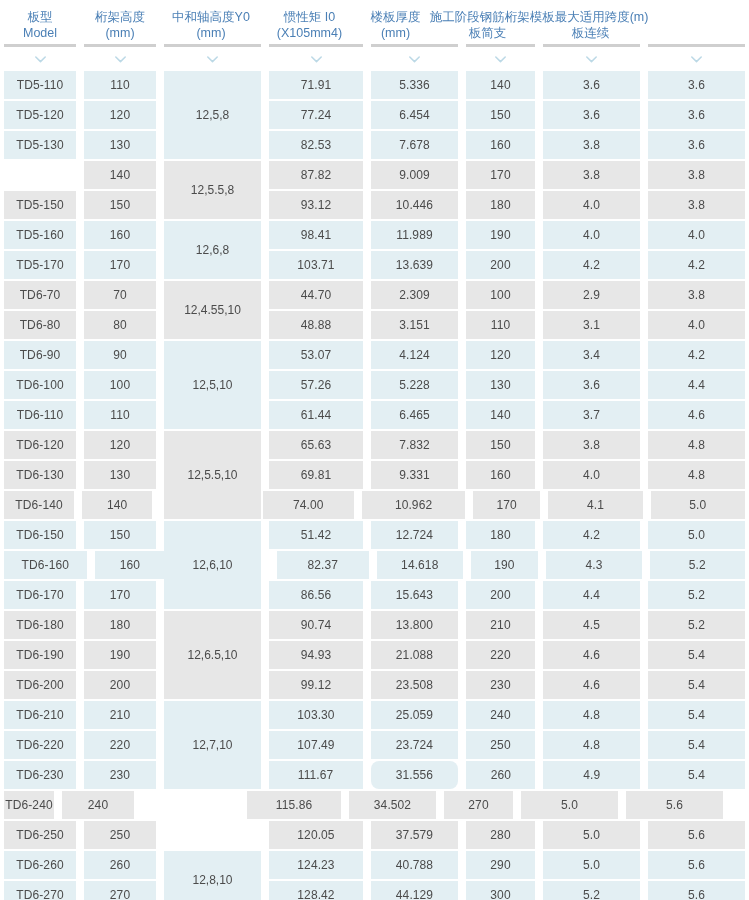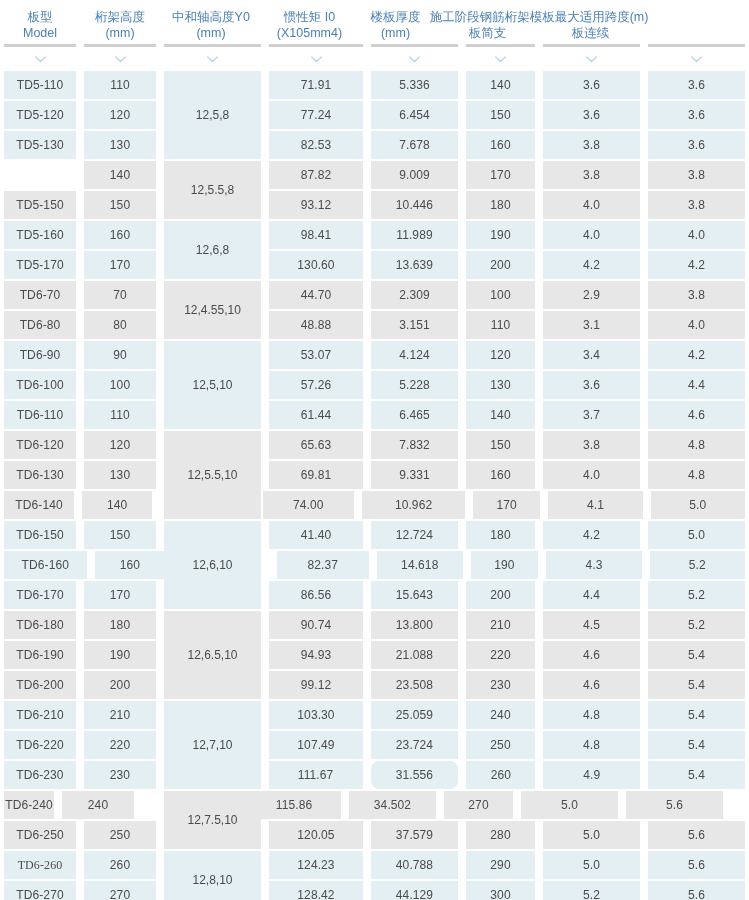--- a/index.html
+++ b/index.html
@@ -265,21 +265,21 @@
         <div class="cell blue" style="width: 94px;">98.41</div>
         <div class="cell blue" style="width: 87px;">11.989</div>
         <div class="cell blue" style="width: 69px;">190</div>
         <div class="cell blue" style="width: 97px;">4.0</div>
         <div class="cell blue" style="width: 97px;">4.0</div>
       </div>
       <div class="trow">
         <div class="cell blue" style="width: 72px;">TD5-170</div>
         <div class="cell blue" style="width: 72px;">170</div>
         <div class="cell blank" style="width: 97px;"></div>
-        <div class="cell blue" style="width: 94px;">130.60</div>
+        <div class="cell blue" style="width: 94px;">103.71</div>
         <div class="cell blue" style="width: 87px;">13.639</div>
         <div class="cell blue" style="width: 69px;">200</div>
         <div class="cell blue" style="width: 97px;">4.2</div>
         <div class="cell blue" style="width: 97px;">4.2</div>
       </div>
       <div class="trow">
         <div class="cell gray" style="width: 72px;">TD6-70</div>
         <div class="cell gray" style="width: 72px;">70</div>
         <div class="cell blank" style="width: 97px;"></div>
         <div class="cell gray" style="width: 94px;">44.70</div>
@@ -355,21 +355,21 @@
         <div class="cell gray" style="width: 94px;">74.00</div>
         <div class="cell gray" style="width: 106px;">10.962</div>
         <div class="cell gray" style="width: 69px;">170</div>
         <div class="cell gray" style="width: 97px;">4.1</div>
         <div class="cell gray" style="width: 97px;">5.0</div>
       </div>
       <div class="trow">
         <div class="cell blue" style="width: 72px;">TD6-150</div>
         <div class="cell blue" style="width: 72px;">150</div>
         <div class="cell blank" style="width: 97px;"></div>
-        <div class="cell blue" style="width: 94px;">41.40</div>
+        <div class="cell blue" style="width: 94px;">51.42</div>
         <div class="cell blue" style="width: 87px;">12.724</div>
         <div class="cell blue" style="width: 69px;">180</div>
         <div class="cell blue" style="width: 97px;">4.2</div>
         <div class="cell blue" style="width: 97px;">5.0</div>
       </div>
       <div class="trow">
         <div class="cell blue" style="width: 84px;">TD6-160</div>
         <div class="cell blue" style="width: 72px;">160</div>
         <div class="cell blank" style="width: 97px;"></div>
         <div class="cell blue" style="width: 94px;">82.37</div>
@@ -462,21 +462,21 @@
         <div class="cell gray" style="width: 72px;">TD6-250</div>
         <div class="cell gray" style="width: 72px;">250</div>
         <div class="cell blank" style="width: 97px;"></div>
         <div class="cell gray" style="width: 94px;">120.05</div>
         <div class="cell gray" style="width: 87px;">37.579</div>
         <div class="cell gray" style="width: 69px;">280</div>
         <div class="cell gray" style="width: 97px;">5.0</div>
         <div class="cell gray" style="width: 97px;">5.6</div>
       </div>
       <div class="trow">
-        <div class="cell blue" style="width: 72px; font-family: Liberation Serif, serif;">TD6-260</div>
+        <div class="cell blue" style="width: 72px;">TD6-260</div>
         <div class="cell blue" style="width: 72px;">260</div>
         <div class="cell blank" style="width: 97px;"></div>
         <div class="cell blue" style="width: 94px;">124.23</div>
         <div class="cell blue" style="width: 87px;">40.788</div>
         <div class="cell blue" style="width: 69px;">290</div>
         <div class="cell blue" style="width: 97px;">5.0</div>
         <div class="cell blue" style="width: 97px;">5.6</div>
       </div>
       <div class="trow">
         <div class="cell blue" style="width: 72px;">TD6-270</div>
@@ -491,18 +491,17 @@
       <div class="mergecol" style="top: 0px; height: 840px;">
         <div class="mcell blue" style="top: 1px; height: 88px;">12,5,8</div>
         <div class="mcell gray" style="top: 91px; height: 58px;">12,5.5,8</div>
         <div class="mcell blue" style="top: 151px; height: 58px;">12,6,8</div>
         <div class="mcell gray" style="top: 211px; height: 58px;">12,4.55,10</div>
         <div class="mcell blue" style="top: 271px; height: 88px;">12,5,10</div>
         <div class="mcell gray" style="top: 361px; height: 88px;">12,5.5,10</div>
         <div class="mcell blue" style="top: 451px; height: 88px;">12,6,10</div>
         <div class="mcell gray" style="top: 541px; height: 88px;">12,6.5,10</div>
         <div class="mcell blue" style="top: 631px; height: 88px;">12,7,10</div>
-        <div class="mcell gray" style="top: 721px; height: 58px;">12,7.5,10</div>
         <div class="mcell blue" style="top: 781px; height: 58px;">12,8,10</div>
       </div>
     </div>
 
 </div>
 
 </body></html>

